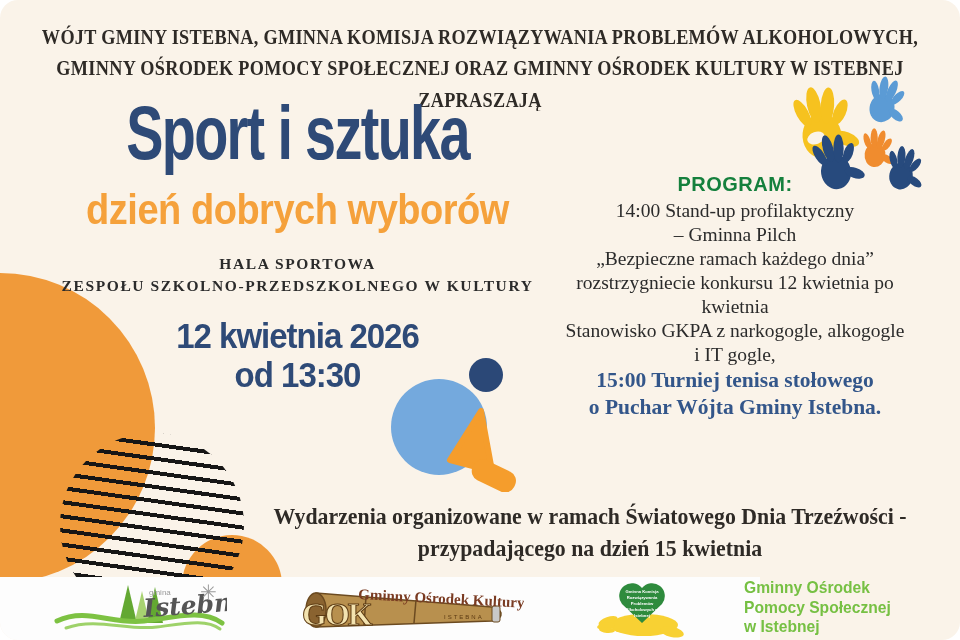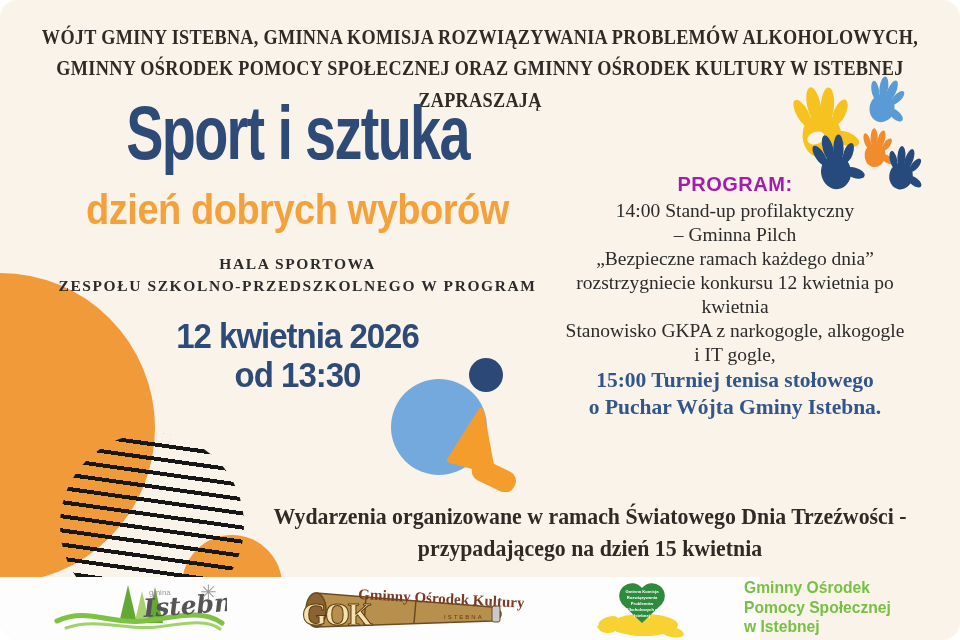--- a/index.html
+++ b/index.html
@@ -30,21 +30,21 @@
     transform:scale(.95,1.05);}
   .venue{position:absolute;top:253px;width:555px;
     font-family:"Liberation Serif",serif;font-weight:700;color:#2b2b2b;
     font-size:15.5px;line-height:22px;letter-spacing:1.6px;}
   .datetime{position:absolute;top:320px;width:555px;color:#2e4a77;
     font-weight:800;font-size:33px;line-height:36px;letter-spacing:-1px;
     transform:scaleY(1.08);}
   .program{position:absolute;left:525px;top:172px;width:420px;text-align:center;z-index:4;
     font-family:"Liberation Serif",serif;color:#2b2b2b;font-size:19.5px;line-height:24px;}
   .program-heading{font-family:"Liberation Sans",sans-serif;font-weight:800;
-    font-size:20px;color:#a21caf;letter-spacing:.5px;margin-bottom:3px;}
+    font-size:20px;color:#15803d;letter-spacing:.5px;margin-bottom:3px;}
   .program p{margin:0 0 0 0;}
   .gap1{margin-top:3px;}
   .gap2{margin-top:26px;}
   .gap3{margin-top:15px;font-family:Liberation Serif, serif;}
   .program-highlight{margin-top:27px;font-weight:700;color:#33568a;
     font-size:21.5px;line-height:27px;font-family:Liberation Serif, serif;}
   .footer-note{position:absolute;top:501px;left:230px;width:720px;text-align:center;z-index:4;
     font-family:"Liberation Serif",serif;font-weight:700;color:#2e2a26;
     font-size:22.5px;line-height:31px;transform:scale(.97,1.05);}
   
@@ -100,21 +100,21 @@
   <div class="top-note">
     <div>WÓJT GMINY ISTEBNA, GMINNA KOMISJA ROZWIĄZYWANIA PROBLEMÓW ALKOHOLOWYCH,</div>
     <div>GMINNY OŚRODEK POMOCY SPOŁECZNEJ ORAZ GMINNY OŚRODEK KULTURY W ISTEBNEJ</div>
     <div>ZAPRASZAJĄ</div>
   </div>
 
   <div class="left-col title-main">Sport i sztuka</div>
   <div class="left-col title-sub">dzień dobrych wyborów</div>
   <div class="left-col venue">
     <div>HALA SPORTOWA</div>
-    <div>ZESPOŁU SZKOLNO-PRZEDSZKOLNEGO W PROGRAM</div>
+    <div>ZESPOŁU SZKOLNO-PRZEDSZKOLNEGO W KULTURY</div>
   </div>
   <div class="left-col datetime">
     <div>12 kwietnia 2026</div>
     <div>od 13:30</div>
   </div>
 
   <section class="program">
     <div class="program-heading">PROGRAM:</div>
     <p class="gap1">
       <span>14:00 Stand-up profilaktyczny</span><br>

